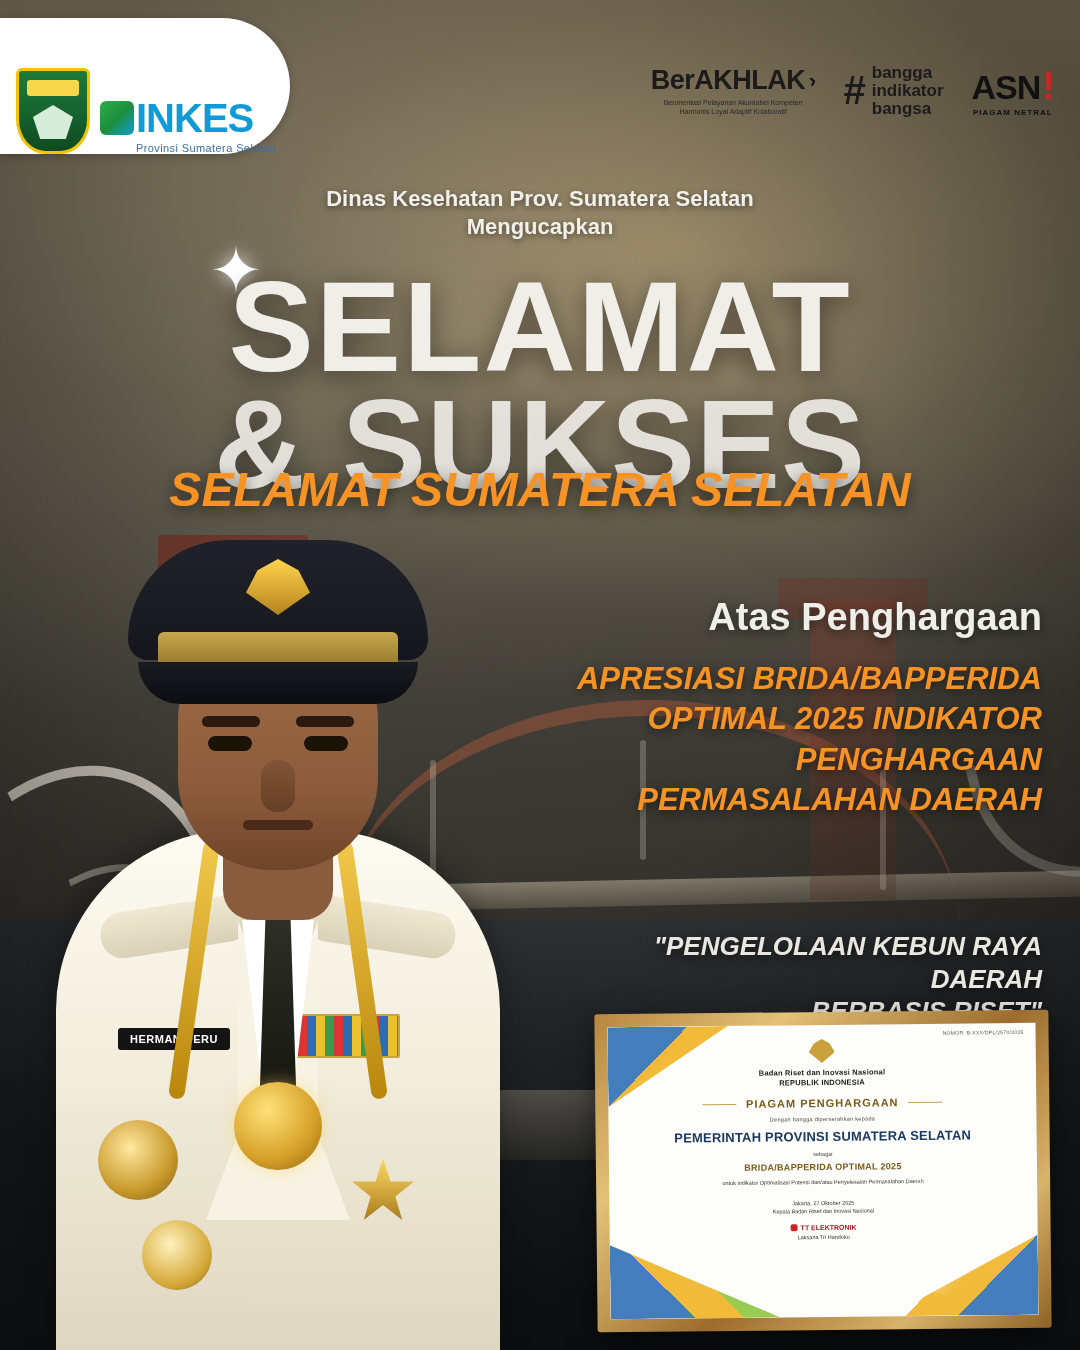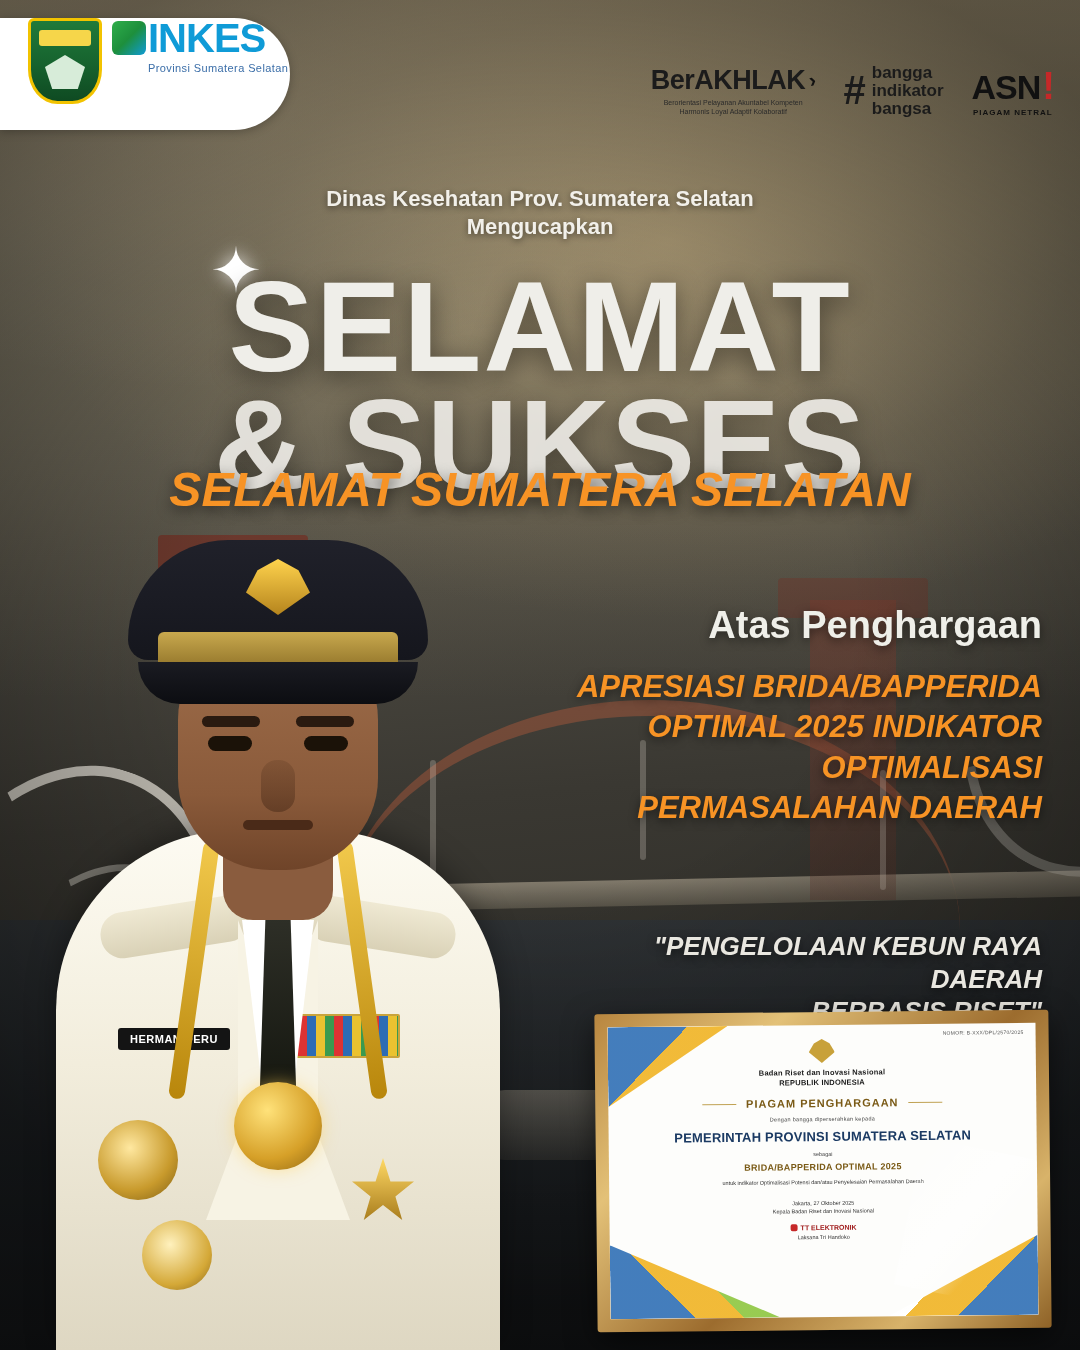--- a/index.html
+++ b/index.html
@@ -64,23 +64,23 @@
   .swoosh.s2 { left:-60px; top:850px; width:250px; height:430px; transform:rotate(26deg); opacity:.55; border-width:7px;}
   .swoosh.s3 { left:980px; top:470px; width:300px; height:420px; transform:rotate(-150deg); opacity:.35; }
   .vignette {
     position:absolute; inset:0;
     background:radial-gradient(ellipse 780px 700px at 50% 45%, rgba(0,0,0,0) 40%, rgba(0,0,0,0.45) 100%);
     pointer-events:none;
   }
 
   
   .logo-pill {
-    position:absolute; left:0; top:18px; width:290px; height:112px;
+    position:absolute; left:0; top:18px; width:290px; height:136px;
     background:#ffffff; border-radius:0 70px 70px 0;
-    display:flex; align-items:flex-start; gap:10px; padding-left:28px;
+    display:flex; align-items:flex-end; gap:10px; padding-left:16px;
     box-shadow:0 2px 10px rgba(0,0,0,.25);
   }
   .crest {
     width:74px; height:86px; flex:0 0 auto;
     background:linear-gradient(180deg,#1f7a3a 0%, #16622e 55%, #0f4a22 100%);
     border:3px solid #f2c300; border-radius:6px 6px 40% 40%;
     position:relative; overflow:hidden;
   }
   .crest:before{
     content:""; position:absolute; left:50%; top:9px; transform:translateX(-50%);
@@ -139,21 +139,21 @@
   }
   .gubernur {
     position:absolute; top:462px; left:0; width:1080px; text-align:center;
     font-size:48px; font-weight:bold; font-style:italic; letter-spacing:0px;
     color:#f79325;
     text-shadow:0 4px 14px rgba(0,0,0,.55);
   }
 
   
   .panel {
-    position:absolute; right:38px; top:596px; width:470px; text-align:right;margin-top:8px;
+    position:absolute; right:38px; top:596px; width:470px; text-align:right;
   }
   .atas {
     font-size:38px; font-weight:bold; color:#efefe9; margin-bottom:20px;
     text-shadow:0 3px 10px rgba(0,0,0,.5);
   }
   .award {
     font-size:31px; font-weight:bold; font-style:italic; color:#f79325; line-height:1.3;
     text-shadow:0 3px 10px rgba(0,0,0,.5);
   }
   .quote {
@@ -360,21 +360,21 @@
   <div class="sparkle">✦</div>
   <div class="selamat">SELAMAT</div>
   <div class="sukses">&amp; SUKSES</div>
   <div class="gubernur">SELAMAT SUMATERA SELATAN</div>
 
   <div class="panel">
     <div class="atas">Atas Penghargaan</div>
     <div class="award">
       <div>APRESIASI BRIDA/BAPPERIDA</div>
       <div>OPTIMAL 2025 INDIKATOR</div>
-      <div>OPTIMALISASI</div>
+      <div>PENGHARGAAN</div>
       <div>PERMASALAHAN DAERAH</div>
     </div>
   </div>
   <div class="quote">
     <div>"PENGELOLAAN KEBUN RAYA DAERAH</div>
     <div>BERBASIS RISET"</div>
   </div>
 
   <div class="cert-frame">
     <div class="cert-inner">

